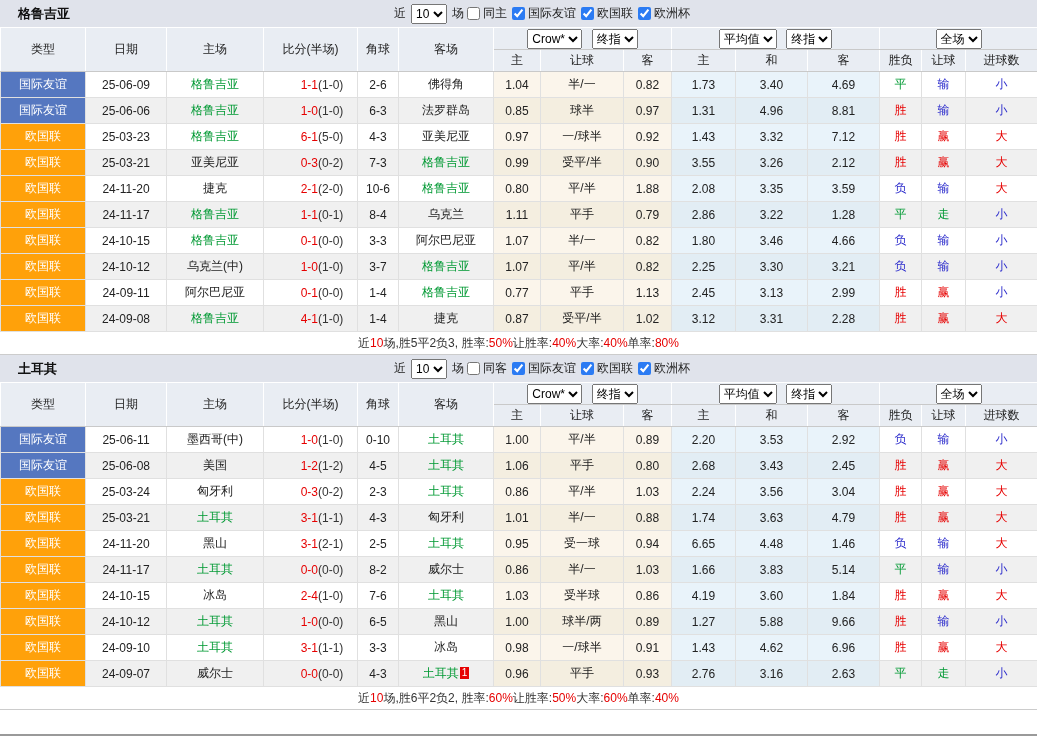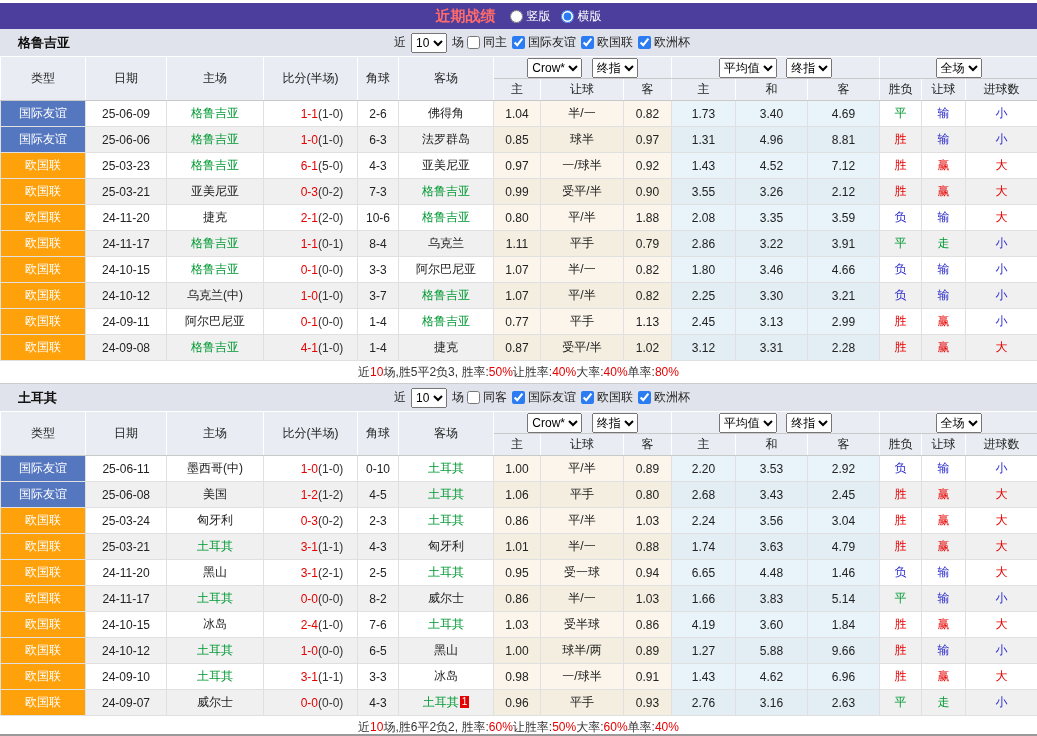--- a/index.html
+++ b/index.html
@@ -37,31 +37,20 @@
   .ht { color: #333; }
   .sup { background: #e60000; color: #fff; font-size: 10px; line-height: 12px; padding: 0 2px; margin-left: 1px; display: inline-block; vertical-align: 1px; }
   .summary { height: 23px; display: flex; align-items: center; justify-content: center; font-size: 12px; color: #333; border-bottom: 1px solid #ccc; background: #fff; }
   .summary .red { color: #e60000; }
 </style>
 </head>
 <body>
 
 <div class="page">
 
-  <div class="topbar">
-    <span class="title">近期战绩</span>
-    <span class="radio-wrap">
-      <input type="radio" name="layout" style="">
-      <span>竖版</span>
-    </span>
-    <span class="radio-wrap">
-      <input type="radio" name="layout" checked="" style="">
-      <span>横版</span>
-    </span>
-  </div>
 
   <div class="section-bar">
     <span class="team">格鲁吉亚</span>
     <span class="filters">
       <span>近</span>
       <select><option>10</option></select>
       <span>场</span>
       <input type="checkbox" style="">
       <span class="cb-label">同主</span>
       <input type="checkbox" checked="" style="">
@@ -162,21 +151,21 @@
     <td class="c-type nations">欧国联</td>
     <td class="c-date">25-03-23</td>
     <td class="c-home hl">格鲁吉亚</td>
     <td class="c-score"><span class="ft">6-1</span><span class="ht">(5-0)</span></td>
     <td class="c-corner">4-3</td>
     <td class="c-away"><span class="t">亚美尼亚</span></td>
     <td class="o1 o1-0">0.97</td>
     <td class="o1 o1-1">一/球半</td>
     <td class="o1 o1-2">0.92</td>
     <td class="o2 o2-0">1.43</td>
-    <td class="o2 o2-1">4.52</td>
+    <td class="o2 o2-1">3.32</td>
     <td class="o2 o2-2">7.12</td>
     <td class="r-0 red">胜</td>
     <td class="r-1 red">赢</td>
     <td class="r-2 red">大</td>
   </tr>
         <tr class="alt">
     <td class="c-type nations">欧国联</td>
     <td class="c-date">25-03-21</td>
     <td class="c-home">亚美尼亚</td>
     <td class="c-score"><span class="ft">0-3</span><span class="ht">(0-2)</span></td>
@@ -214,21 +203,21 @@
     <td class="c-date">24-11-17</td>
     <td class="c-home hl">格鲁吉亚</td>
     <td class="c-score"><span class="ft">1-1</span><span class="ht">(0-1)</span></td>
     <td class="c-corner">8-4</td>
     <td class="c-away"><span class="t">乌克兰</span></td>
     <td class="o1 o1-0">1.11</td>
     <td class="o1 o1-1">平手</td>
     <td class="o1 o1-2">0.79</td>
     <td class="o2 o2-0">2.86</td>
     <td class="o2 o2-1">3.22</td>
-    <td class="o2 o2-2">3.91</td>
+    <td class="o2 o2-2">1.28</td>
     <td class="r-0 green">平</td>
     <td class="r-1 green">走</td>
     <td class="r-2 blue">小</td>
   </tr>
         <tr>
     <td class="c-type nations">欧国联</td>
     <td class="c-date">24-10-15</td>
     <td class="c-home hl">格鲁吉亚</td>
     <td class="c-score"><span class="ft">0-1</span><span class="ht">(0-0)</span></td>
     <td class="c-corner">3-3</td>

